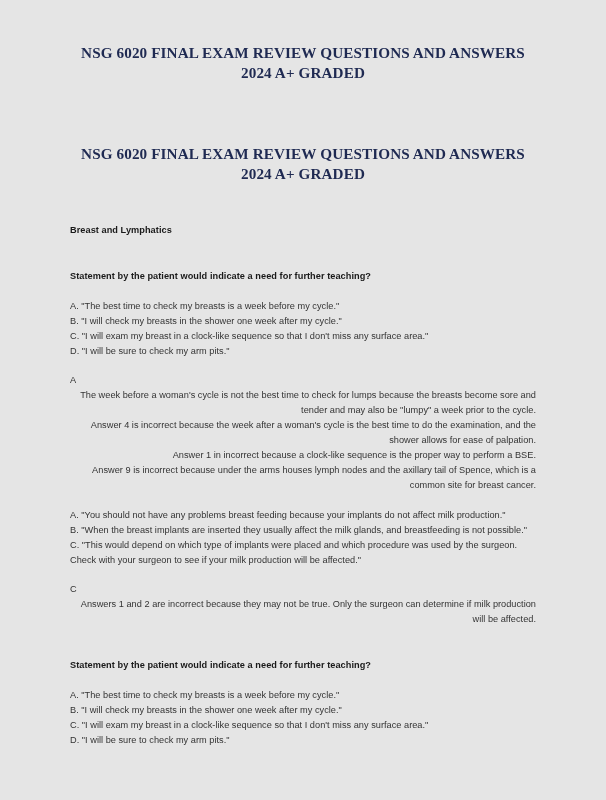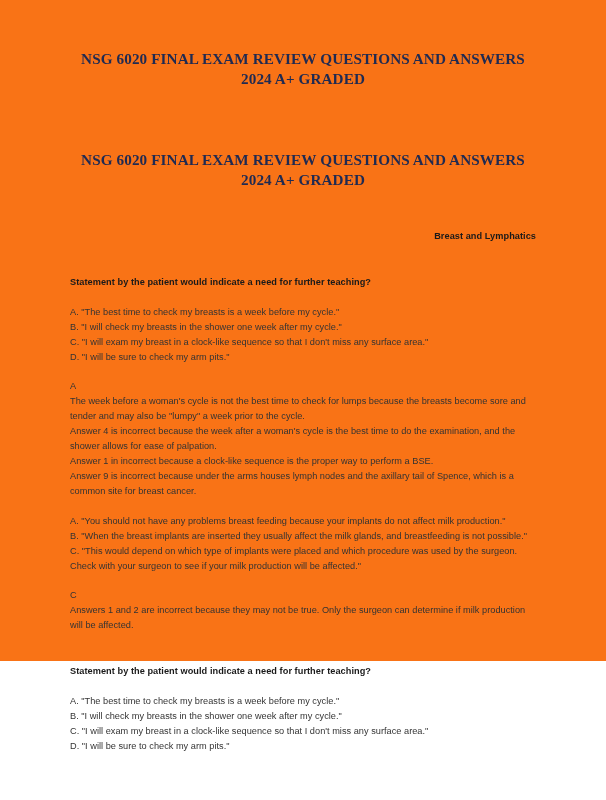--- a/index.html
+++ b/index.html
@@ -9,24 +9,24 @@
   body {
     width: 606px;
     height: 800px;
     background: #ffffff;
     font-family: "Liberation Sans", sans-serif;
     overflow: hidden;
   }
   .page {
     position: relative;
     width: 606px;
-    height: 661px;
-    background: #f97316;
+    height: 800px;
+    background: #e5e5e5;
     box-sizing: border-box;
-    padding: 16px 70px;
+    padding: 10px 70px;
   }
   .title-block {
     font-family: "Liberation Serif", serif;
     font-weight: bold;
     font-size: 15.2px;
     line-height: 1.32;
     color: #1f2a52;
     text-align: center;
     letter-spacing: 0.1px;
   }
@@ -38,21 +38,20 @@
   }
   .body-area {
     padding-top: 40px;
   }
   .section-label {
     font-size: 9.2px;
     font-weight: bold;
     color: #1a1a1a;
     line-height: 1.5;
     letter-spacing: 0.05px;
-    text-align: right;
   }
   .question {
     font-size: 9.2px;
     font-weight: bold;
     color: #1a1a1a;
     line-height: 1.62;
     letter-spacing: 0.05px;
     margin-top: 31px;
   }
   .options {
@@ -74,20 +73,21 @@
     font-size: 9.2px;
     color: #333333;
     line-height: 1.63;
     letter-spacing: 0.02px;
   }
   .rationale-line {
     font-size: 9.2px;
     color: #333333;
     line-height: 1.63;
     letter-spacing: 0.02px;
+    text-align: right;
   }
 </style>
 </head>
 <body>
 
 <div class="page">
 
   <div class="title-block" id="title-primary">NSG 6020 FINAL EXAM REVIEW QUESTIONS AND ANSWERS 2024 A+ GRADED</div>
 
   <div class="title-block" id="title-secondary">NSG 6020 FINAL EXAM REVIEW QUESTIONS AND ANSWERS 2024 A+ GRADED</div>

